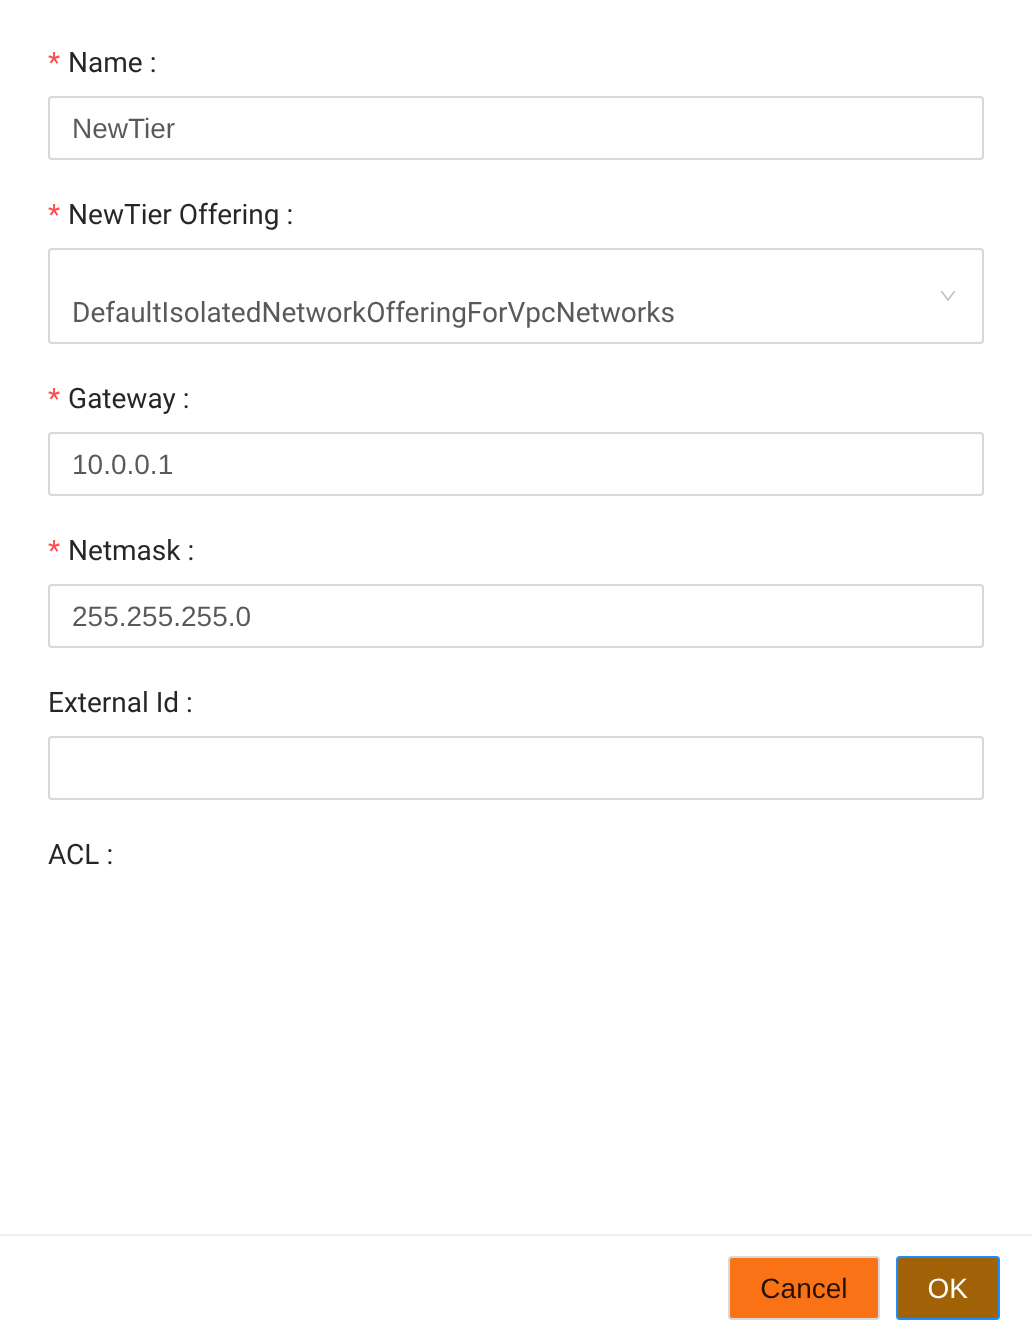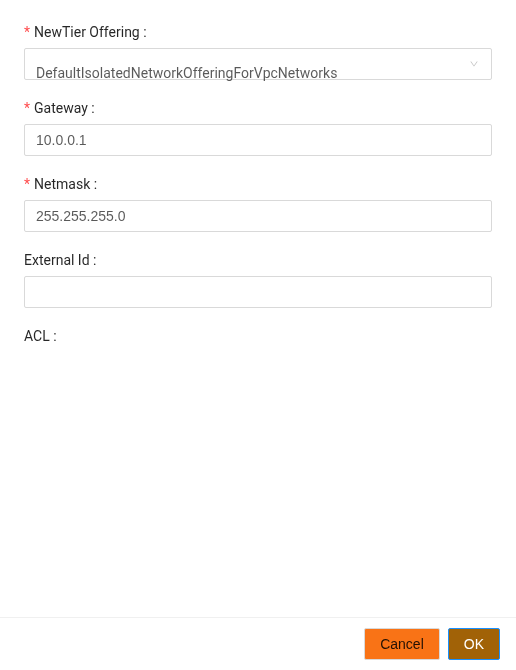--- a/index.html
+++ b/index.html
@@ -69,21 +69,21 @@
       font-size: 14px;
       line-height: 1.5;
       background: #fff;
       border: 1px solid #d9d9d9;
       border-radius: 2px;
       color: rgba(0, 0, 0, 0.65);
       outline: none;
     }
     .form-select {
       width: 100%;
-      height: 32px;
+      height: 48px;
       padding: 17px 30px 0 11px;
       font-size: 14px;
       line-height: 30px;
       background: #fff;
       border: 1px solid #d9d9d9;
       border-radius: 2px;
       color: rgba(0, 0, 0, 0.65);
       cursor: pointer;
       position: relative;
       display: flex;
@@ -134,20 +134,26 @@
       border-color: #1890ff;
       color: #fff;
     }
   </style>
 </head>
 <body>
 
 <div class="modal">
 
   <div class="modal-body">
+    <div class="form-item">
+      <label class="form-label">
+        <span class="required-mark">*</span><span>Name</span> :
+      </label>
+      <input type="text" class="form-input" value="NewTier" style="">
+    </div>
 
     <div class="form-item">
       <label class="form-label">
         <span class="required-mark">*</span><span>NewTier Offering</span> :
       </label>
       <div class="form-select">
         <span class="select-value">DefaultIsolatedNetworkOfferingForVpcNetworks</span>
         <span class="select-arrow">
           <svg viewBox="0 0 1024 1024" fill="currentColor">
             <path d="M884 256h-75c-5.1 0-9.9 2.5-12.9 6.6L512 654.2 227.9 262.6c-3-4.1-7.8-6.6-12.9-6.6h-75c-6.5 0-10.3 7.4-6.5 12.7l352.6 486.1c12.8 17.6 39 17.6 51.7 0l352.6-486.1c3.9-5.3.1-12.7-6.4-12.7z"></path>

